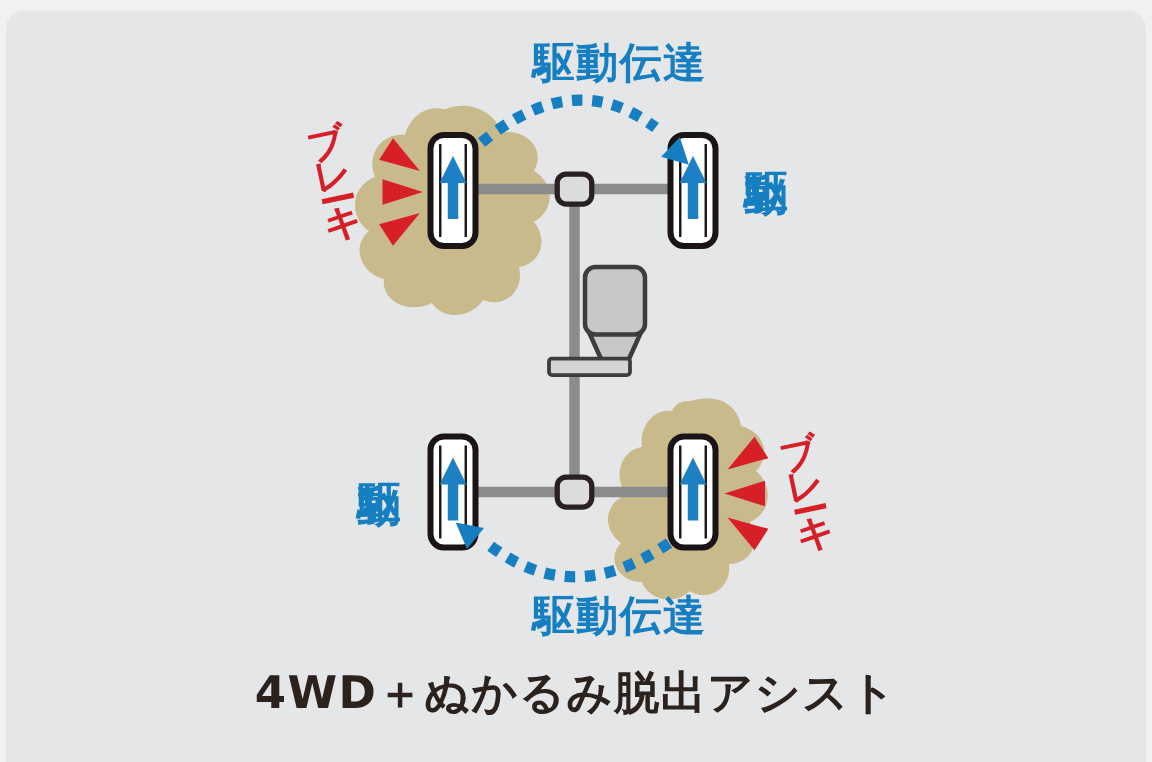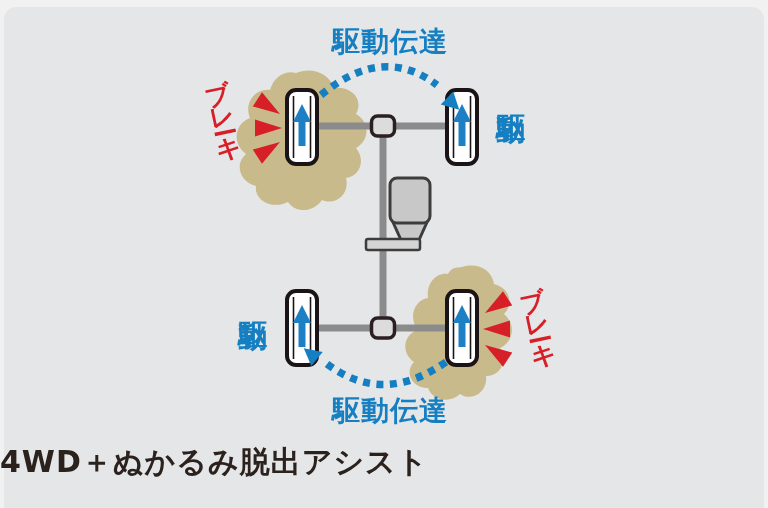--- a/index.html
+++ b/index.html
@@ -10,32 +10,32 @@
   }
   .stage{position:relative;width:768px;height:508px;}
   .panel{
     position:absolute;left:4px;right:4px;top:7px;bottom:0;
     background:#e5e6e8;border-radius:12px 12px 0 0;
   }
   .art{position:absolute;left:0;top:0;width:768px;height:508px;}
   .lbl{position:absolute;font-weight:bold;line-height:1.04;white-space:nowrap;}
   .lbl-blue{color:#157fc1;}
   .lbl-red{color:#d71f28;}
-  .horiz{font-size:28px;letter-spacing:1px;text-align:center;}
+  .horiz{font-size:28px;letter-spacing:1px;text-align:right;}
   .vert{writing-mode:vertical-rl;text-orientation:mixed;}
   .drive-lbl{font-size:29px;letter-spacing:2px;}
   .brake-lbl{font-size:25px;letter-spacing:1px;transform:rotate(-12deg);}
   .top-transfer{left:309px;top:27px;width:162px;}
   .bottom-transfer{left:309px;top:396px;width:162px;}
   .fr-drive{left:496px;top:91px;}
   .rl-drive{left:238px;top:298px;}
   .fl-brake{left:206px;top:61px;}
   .rr-brake{left:521px;top:268px;}
   .caption{
-    position:absolute;left:0;right:0;top:442px;text-align:left;
+    position:absolute;left:0;right:0;top:442px;text-align:center;
     font-size:30px;font-weight:bold;color:#2b211d;letter-spacing:1px;
   }
 </style>
 </head>
 <body>
 
 <div class="stage">
   <div class="panel"></div>
 
   <svg class="art" viewBox="0 0 768 508">

